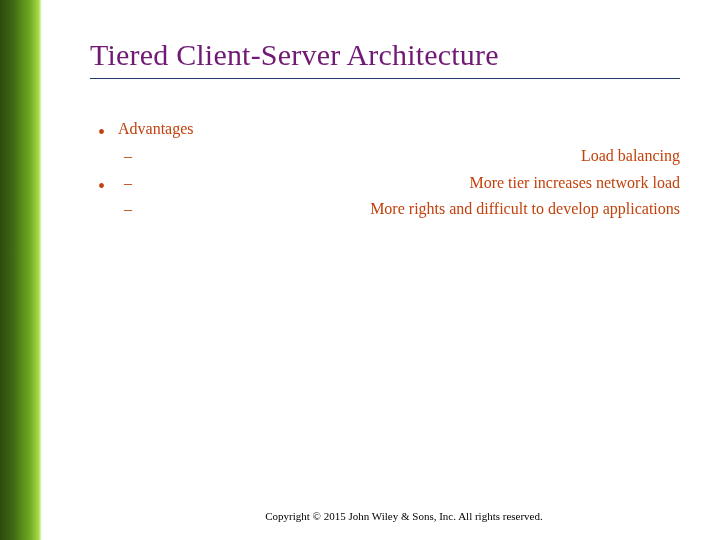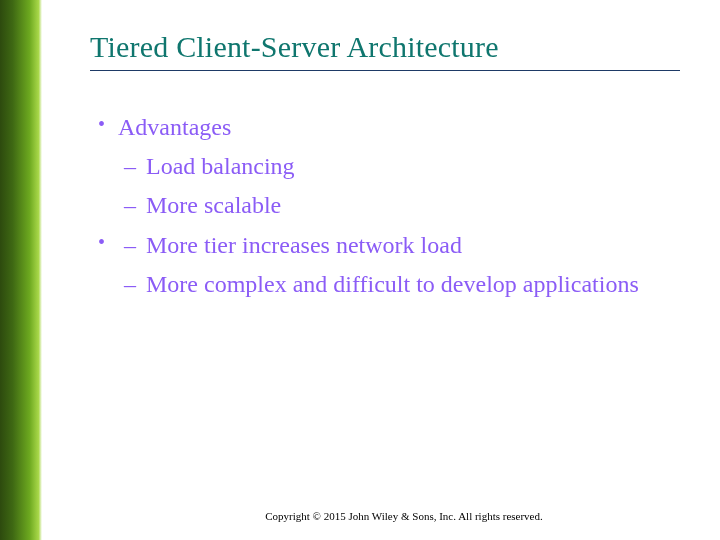--- a/index.html
+++ b/index.html
@@ -24,32 +24,33 @@
     }
     .content {
       position: absolute;
       left: 42px;
       top: 0;
       width: 678px;
       height: 540px;
       padding: 30px 40px 0 48px;
     }
     .title {
-      color: #0f766e;
+      color: #701a75;
       font-size: 30px;
       font-weight: 400;
       border-bottom: 1px solid #1e3a66;
       padding-bottom: 6px;
       margin-bottom: 38px;
       letter-spacing: 0.2px;
+      margin-top: 8px;
     }
     ul.top {
       list-style: none;
-      color: #8b5cf6;
-      font-size: 24px;
+      color: #c2410c;
+      font-size: 16px;
       line-height: 1.55;
     }
     ul.top > li {
       position: relative;
       padding-left: 28px;
       margin-bottom: 2px;
     }
     ul.top > li::before {
       content: "•";
       position: absolute;
@@ -58,20 +59,21 @@
       font-size: 20px;
     }
     ul.sub {
       list-style: none;
       margin-top: 2px;
     }
     ul.sub > li {
       position: relative;
       padding-left: 28px;
       margin-bottom: 2px;
+      text-align: right;
     }
     ul.sub > li::before {
       content: "–";
       position: absolute;
       left: 6px;
       top: 0;
     }
     .footer {
       position: absolute;
       bottom: 18px;
@@ -89,25 +91,24 @@
 <div class="sidebar"></div>
 
 <div class="content">
   <h1 class="title">Tiered Client-Server Architecture</h1>
 
   <ul class="top">
     <li>
       <span>Advantages</span>
       <ul class="sub">
         <li><span>Load balancing</span></li>
-        <li><span>More scalable</span></li>
       </ul>
     </li>
     <li>
       <ul class="sub">
         <li><span>More tier increases network load</span></li>
-        <li><span>More complex and difficult to develop applications</span></li>
+        <li><span>More rights and difficult to develop applications</span></li>
       </ul>
     </li>
   </ul>
 </div>
 
 <div class="footer">Copyright © 2015 John Wiley &amp; Sons, Inc. All rights reserved.</div>
 
 </body></html>

